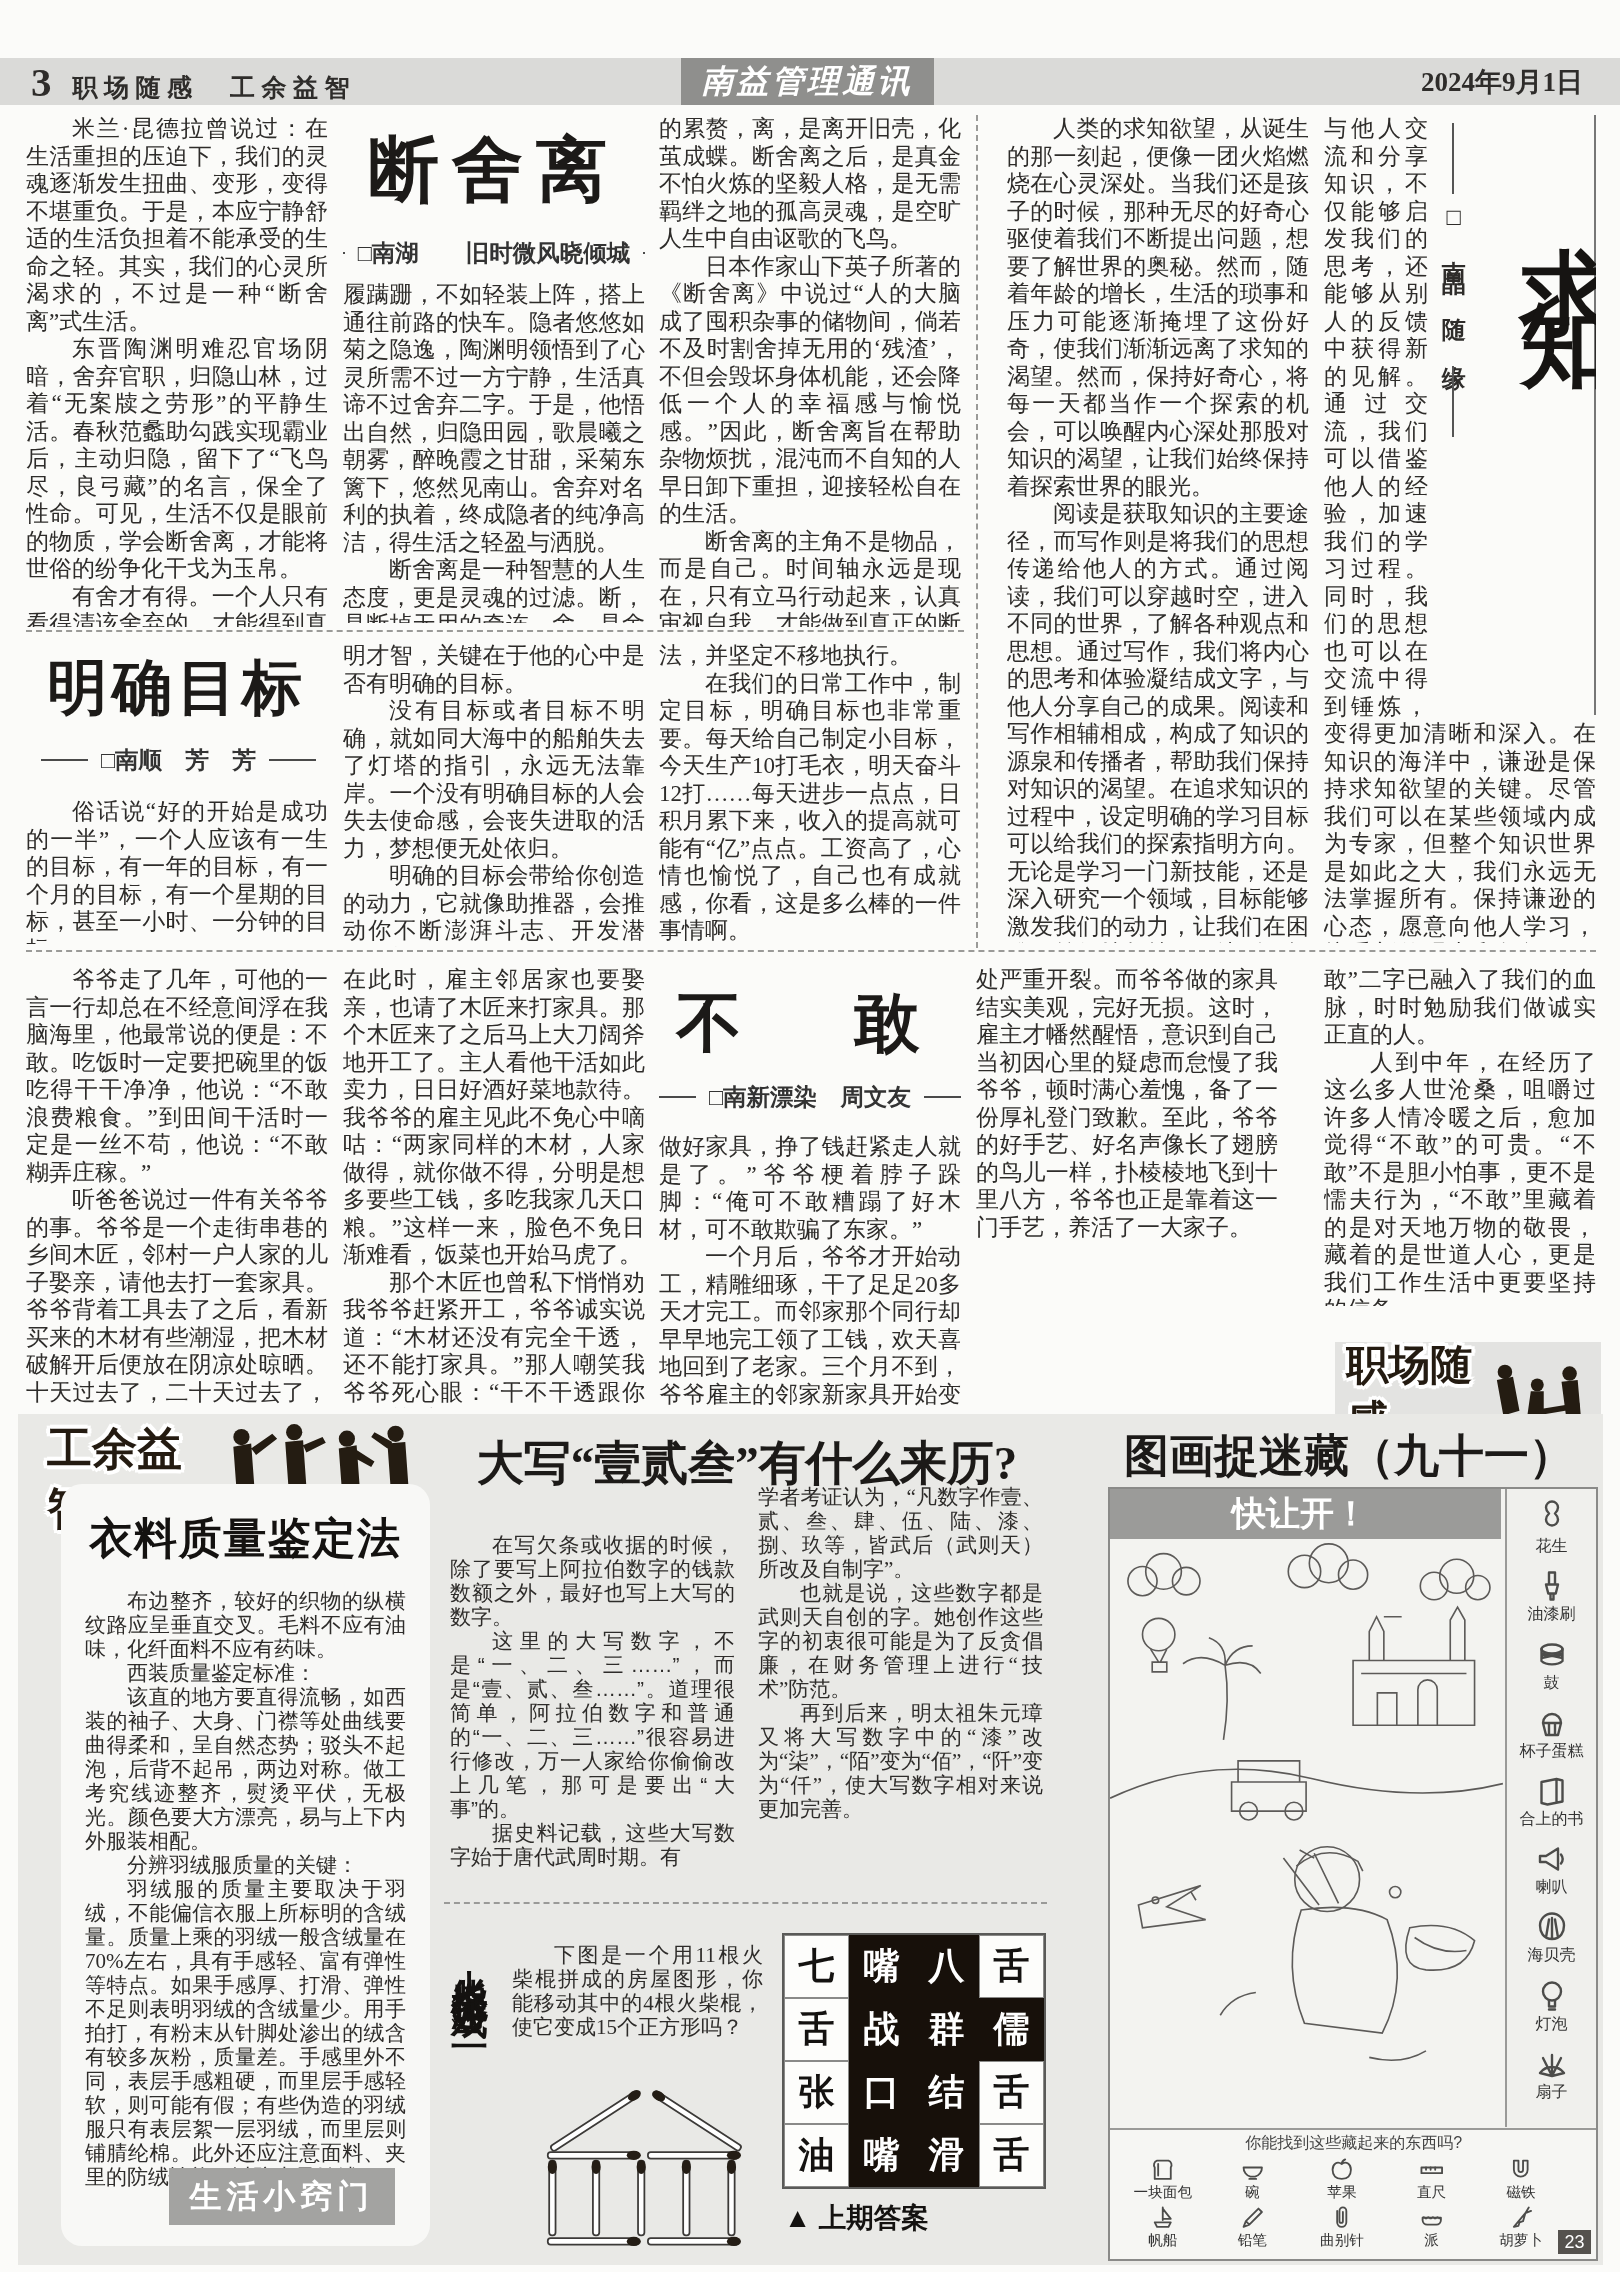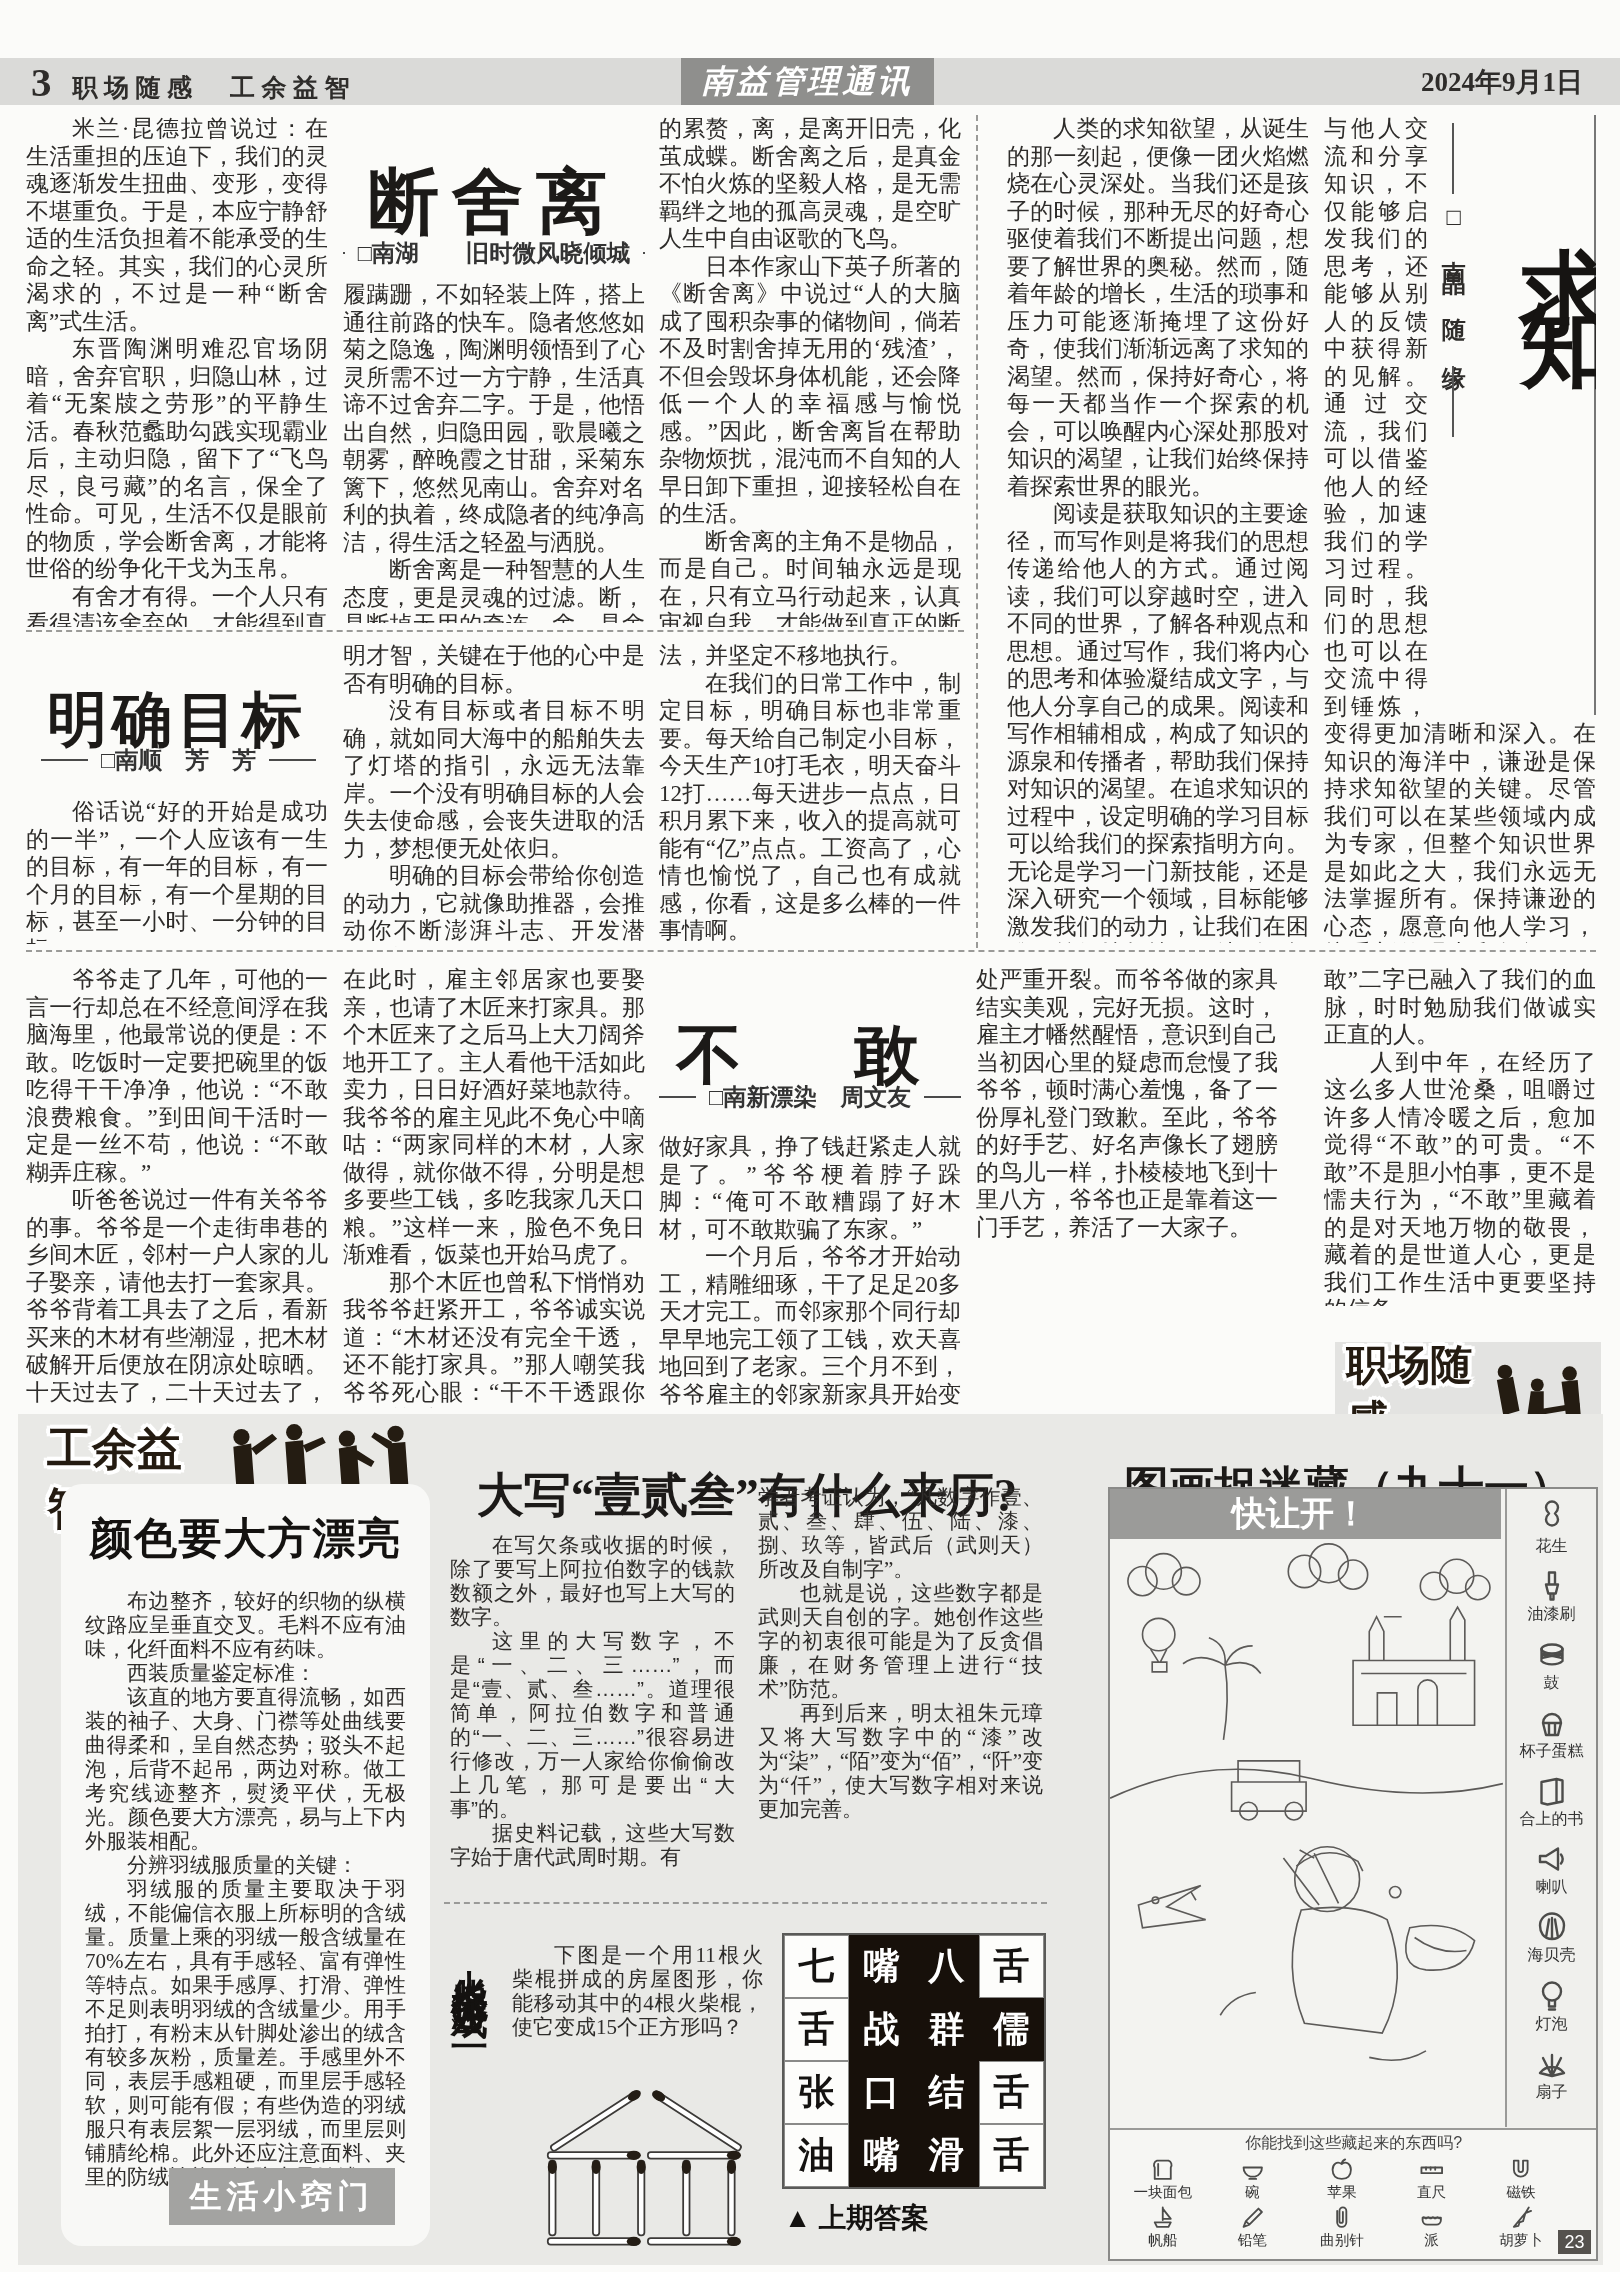--- a/index.html
+++ b/index.html
@@ -12,21 +12,21 @@
   .pagenum{font-size:41px;font-weight:bold;}
   .hdr-sec{font-size:25px;font-weight:bold;letter-spacing:6.5px;}
   .masthead{width:253px;height:47px;background:#8f8f8d;color:#fff;display:flex;align-items:center;
             justify-content:center;font-size:32px;font-weight:bold;font-style:italic;letter-spacing:3.2px;}
   .hdr-right{flex:1;text-align:right;padding-right:37px;font-size:27px;font-weight:bold;}
   
   .art{position:absolute;font-size:23px;line-height:27.5px;text-align:justify;overflow:hidden;}
   .art p{margin:0;text-indent:2em;}
   .art p.ni{text-indent:0;}
   .smallart{font-size:21px;line-height:24px;}
-  .atitle{position:absolute;font-weight:bold;color:#1c1a18;text-align:center;margin-top:32px;}
+  .atitle{position:absolute;font-weight:bold;color:#1c1a18;text-align:center;}
   .byline{position:absolute;display:flex;align-items:center;gap:13px;font-size:23.5px;font-weight:bold;color:#333;}
   .byline .rule{flex:1;height:0;border-top:2.4px solid #4a4a4a;}
   .byline .btx{white-space:nowrap;}
   
   .dash-h{position:absolute;border-top:2.4px dashed #9a9a98;}
   .dash-v{position:absolute;border-left:2.4px dashed #9a9a98;}
   
   .qz-float{float:right;width:166px;height:600px;position:relative;border-right:2.4px solid #777;}
   .qz-title{position:absolute;right:14.6px;top:57px;writing-mode:vertical-rl;font-size:91px;
             font-weight:bold;letter-spacing:57px;color:#161412;}
@@ -223,21 +223,21 @@
       <circle cx="95" cy="20" r="10"></circle>
         <path d="M84 32 L106 30 L110 86 L88 88 Z M88 88 l-2 74 h9 l4-64 l6 64 h9 l-4-78 Z M106 36 l24 -10 4 7 -24 12 Z"></path>
       <circle cx="160" cy="28" r="10"></circle>
         <path d="M150 40 L172 36 L176 90 L154 94 Z M154 94 l-2 68 h9 l4-58 l6 58 h9 l-4-72 Z M172 42 l22 14 -4 7 -22 -12 Z"></path>
       <circle cx="220" cy="22" r="10"></circle>
         <path d="M210 34 L232 32 L236 88 L214 90 Z M214 90 l-2 72 h9 l4-62 l6 62 h9 l-4-76 Z M210 40 l-20 -14 4 -6 22 12 Z"></path>
     </g>
   </svg>
 
   <div class="card">
-    <div class="cardtitle">颜色要大方漂亮</div>
+    <div class="cardtitle">衣料质量鉴定法</div>
     <div class="cardbody">
         <p>布边整齐，较好的织物的纵横纹路应呈垂直交叉。毛料不应有油味，化纤面料不应有药味。</p>
         <p>西装质量鉴定标准：</p>
         <p>该直的地方要直得流畅，如西装的袖子、大身、门襟等处曲线要曲得柔和，呈自然态势；驳头不起泡，后背不起吊，两边对称。做工考究线迹整齐，熨烫平伏，无极光。颜色要大方漂亮，易与上下内外服装相配。</p>
         <p>分辨羽绒服质量的关键：</p>
         <p>羽绒服的质量主要取决于羽绒，不能偏信衣服上所标明的含绒量。质量上乘的羽绒一般含绒量在70%左右，具有手感轻、富有弹性等特点。如果手感厚、打滑、弹性不足则表明羽绒的含绒量少。用手拍打，有粉末从针脚处渗出的绒含有较多灰粉，质量差。手感里外不同，表层手感粗硬，而里层手感轻软，则可能有假；有些伪造的羽绒服只有表层絮一层羽绒，而里层则铺腈纶棉。此外还应注意面料、夹里的防绒性能，以防大量钻绒。</p>
       </div>
     <div class="lifetag">生活小窍门</div>
   </div>
 

